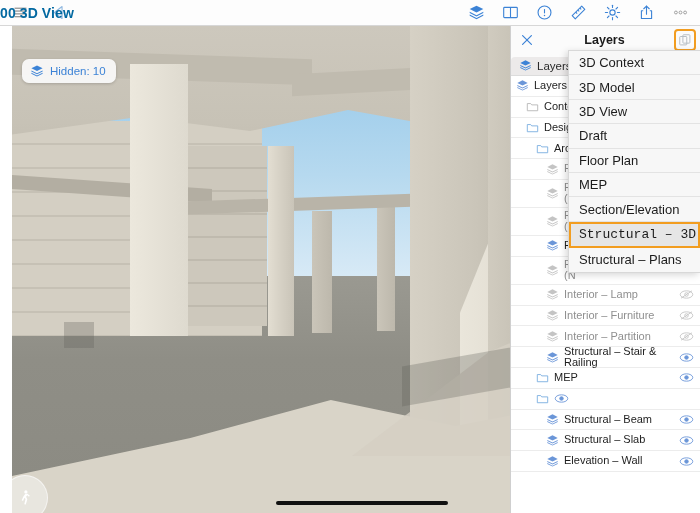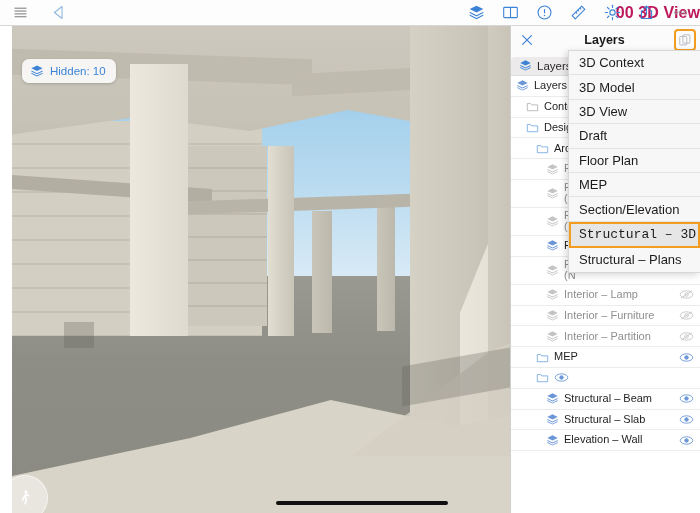--- a/index.html
+++ b/index.html
@@ -11,22 +11,22 @@
   #app { position: relative; width: 700px; height: 513px; overflow: hidden; }
 
   
   .topbar {
     position: absolute; left: 0; top: 0; width: 700px; height: 26px;
     background: #fdfdfd; border-bottom: 1px solid #d7d7d7;
     display: flex; align-items: center; z-index: 40;
   }
   .tb-left { display: flex; align-items: center; gap: 22px; padding-left: 12px; }
   .tb-title {
-    position: absolute; left: 0; right: 0; text-align: right;
-    font-size: 16px; font-weight: bold; color: #be185d; letter-spacing: .1px;
+    position: absolute; left: 0; right: 0; text-align: left;
+    font-size: 14px; font-weight: bold; color: #0369a1; letter-spacing: .1px;
   }
   .tb-right {
     margin-left: auto; display: flex; align-items: center;
     gap: 17px; padding-right: 11px; z-index: 2;
   }
   .ticon { width: 17px; height: 17px; display: block; color: #3c83d6; }
   .ticon svg { display: block; width: 100%; height: 100%; }
   .ticon.grey { color: #9a9a9a; }
 
   
@@ -505,20 +505,37 @@
           <span class="lbl dim">Interior – Partition</span>
           <span class="eye off">
             <svg viewBox="0 0 22 14" fill="none" stroke="currentColor" stroke-width="1.3">
               <ellipse cx="11" cy="7" rx="9.2" ry="5.4"></ellipse>
               <circle cx="11" cy="7" r="2.6"></circle>
               <line x1="3" y1="12.4" x2="19" y2="1.6"></line>
             </svg>
           </span>
         </div>
         <div class="lrow">
+          <span style="flex: 0 0 auto; width: 34px;"></span>
+          <span class="ico stack-blue">
+            <svg viewBox="0 0 20 20" fill="currentColor">
+              <path d="M10 2 L18 6 L10 10 L2 6 Z"></path>
+              <path d="M2 9.2 L10 13.2 L18 9.2 L18 10.6 L10 14.6 L2 10.6 Z"></path>
+              <path d="M2 12.4 L10 16.4 L18 12.4 L18 13.8 L10 17.8 L2 13.8 Z"></path>
+            </svg>
+          </span>
+          <span class="lbl">Structural – Stair &amp; Railing</span>
+          <span class="eye on">
+            <svg viewBox="0 0 22 14" fill="none" stroke="currentColor" stroke-width="1.3">
+              <ellipse cx="11" cy="7" rx="9.2" ry="5.4"></ellipse>
+              <circle cx="11" cy="7" r="2.6" fill="currentColor"></circle>
+            </svg>
+          </span>
+        </div>
+        <div class="lrow">
           <span style="flex: 0 0 auto; width: 24px;"></span>
           <span class="ico folder-blue">
             <svg viewBox="0 0 20 20" fill="none" stroke="currentColor" stroke-width="1.4" stroke-linejoin="round">
               <path d="M2 5.5 h5.2 l1.6 2 h9.2 v9 H2 Z"></path>
             </svg>
           </span>
           <span class="lbl">MEP</span>
           <span class="eye on">
             <svg viewBox="0 0 22 14" fill="none" stroke="currentColor" stroke-width="1.3">
               <ellipse cx="11" cy="7" rx="9.2" ry="5.4"></ellipse>

